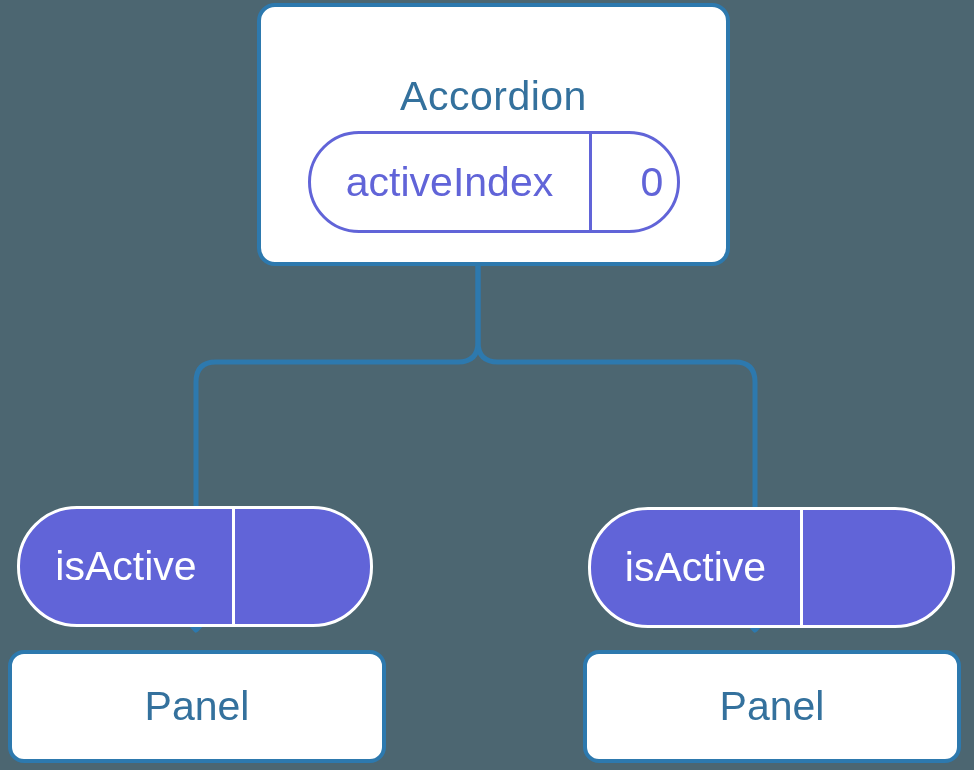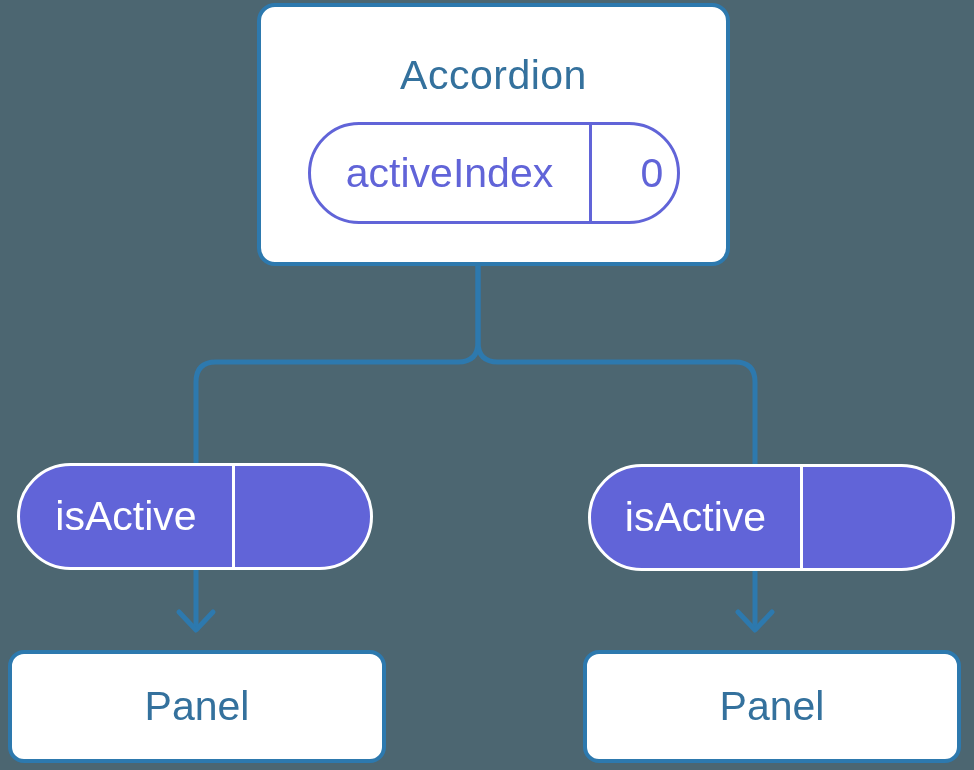--- a/index.html
+++ b/index.html
@@ -34,48 +34,50 @@
     background:var(--node-bg);
     border:4px solid var(--line);
     border-radius:18px;
     display:flex;flex-direction:column;align-items:center;
     padding-top:44px;
   }
   .card-title{
     color:var(--heading);
     font-size:41px;font-weight:500;line-height:1.2;
     letter-spacing:.5px;
+    margin-top:21px;
   }
   
   .pill{
     display:flex;align-items:stretch;
     border-radius:60px;
     overflow:hidden;
     font-size:41px;
     box-sizing:border-box;
   }
   .pill .cell{
     display:flex;align-items:center;justify-content:center;
   }
   .pill-outline{
-    margin-top:22px;
+    margin-top:10px;
     width:372px;height:102px;
     background:var(--node-bg);
     border:3px solid var(--accent);
     color:var(--accent);
     gap:36px;
   }
   .pill-outline .cell-name{width:278px;border-right:3px solid var(--accent);}
   .pill-outline .cell-value{flex:1;}
 
   .pill-solid{
     background:var(--accent);
     border:3.5px solid #ffffff;
     color:var(--pill-text);
-    height:107px;
+    height:121px;
+    margin-top:43px;
   }
   .pill-solid .cell-name{border-right:3.5px solid #ffffff;}
   .pill-solid .cell-value{flex:1;}
   .pill-left{left:17px;top:463px;width:356px;}
   .pill-left .cell-name{width:212px;}
   .pill-right{left:588px;top:464px;width:367px;}
   .pill-right .cell-name{width:209px;}
 
   
   .panel-card{

